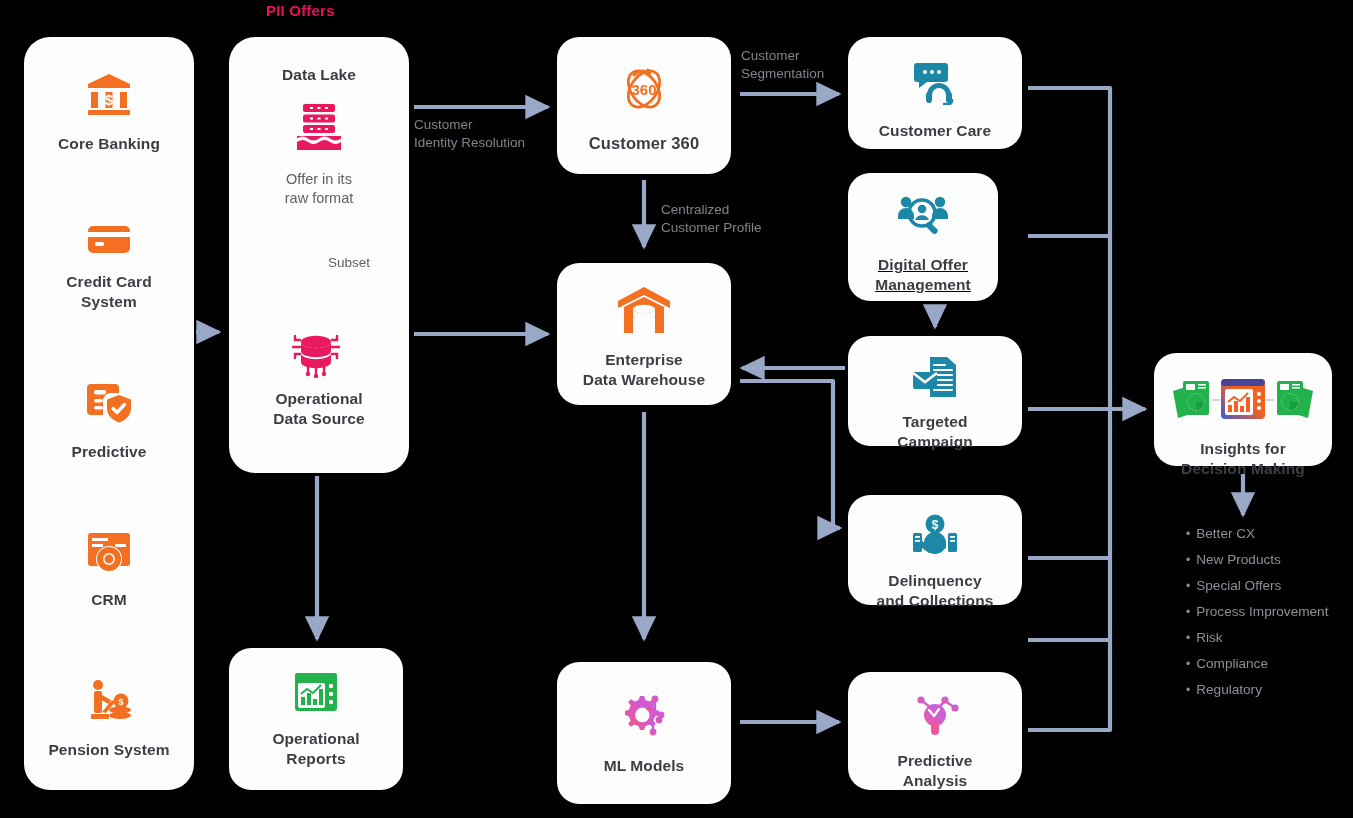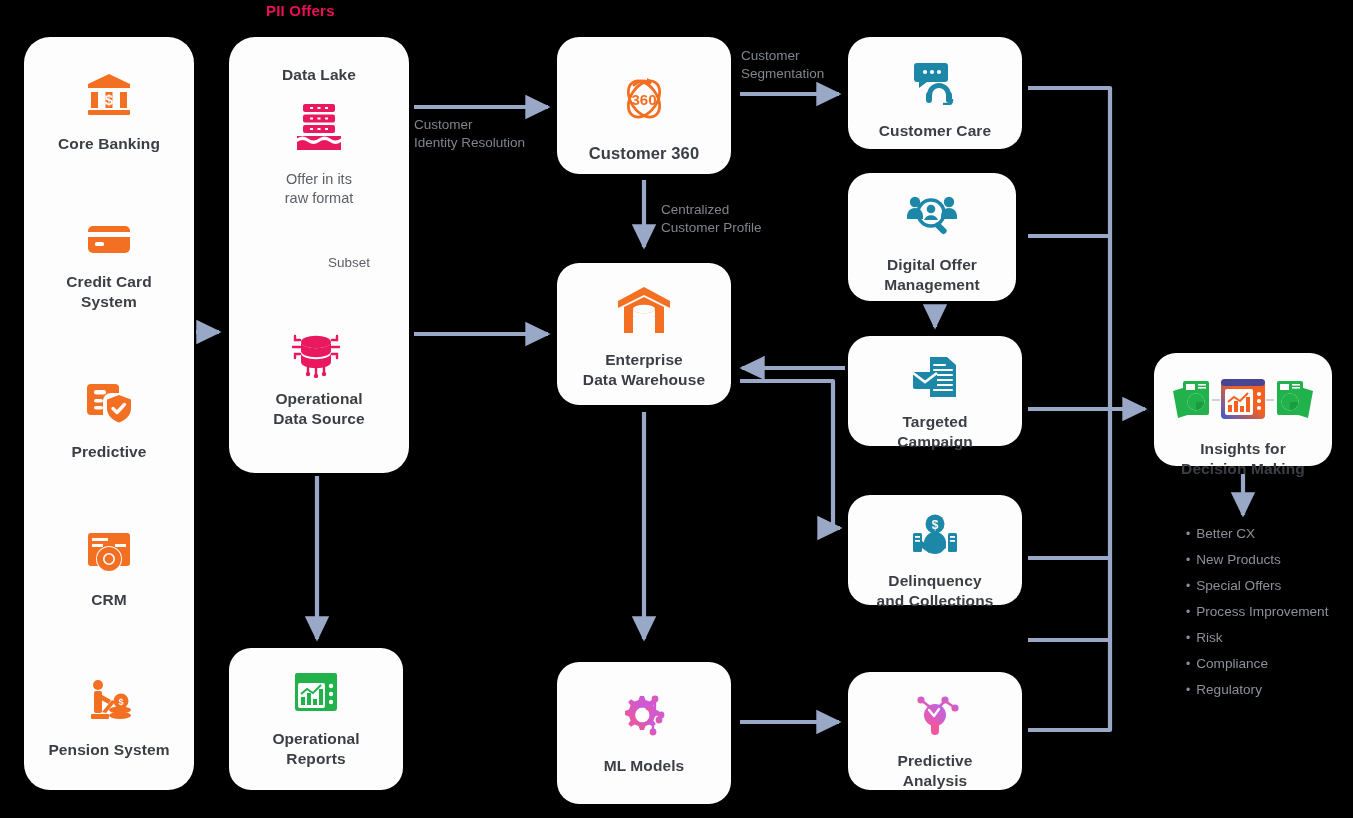--- a/index.html
+++ b/index.html
@@ -18,27 +18,27 @@
   #src-col{left:24px;top:37px;width:170px;height:753px;border-radius:26px;
            padding-top:36px;gap:0;justify-content:space-between;padding-bottom:30px;}
   .src-item{display:flex;flex-direction:column;align-items:center;gap:13px;width:100%;}
   .src-item .card-title{font-size:15.5px;}
 
   
   #lake-col{left:229px;top:37px;width:180px;height:436px;border-radius:26px;padding-top:28px;}
   #oprep{left:229px;top:648px;width:174px;height:142px;padding-top:24px;}
 
   
-  #c360{left:557px;top:37px;width:174px;height:137px;padding-top:36px;}
+  #c360{left:557px;top:37px;width:174px;height:137px;padding-top:26px;}
   #edw{left:557px;top:263px;width:174px;height:142px;padding-top:22px;}
   #ml{left:557px;top:648px;width:174px;height:142px;padding-top:30px;margin-top:14px;}
 
   
   #care{left:848px;top:37px;width:174px;height:112px;padding-top:24px;}
-  #dom{left:848px;top:173px;width:168px;height:128px;padding-top:20px;}
+  #dom{left:848px;top:173px;width:150px;height:128px;padding-top:20px;text-decoration:underline;}
   #tc{left:848px;top:336px;width:174px;height:110px;padding-top:20px;}
   #dc{left:848px;top:495px;width:174px;height:110px;padding-top:18px;}
   #pa{left:848px;top:672px;width:174px;height:118px;padding-top:20px;}
 
   
   #insights{left:1154px;top:353px;width:178px;height:113px;padding-top:22px;}
 
   .icon{display:block;}
   .ic-gap{height:9px;}
 

